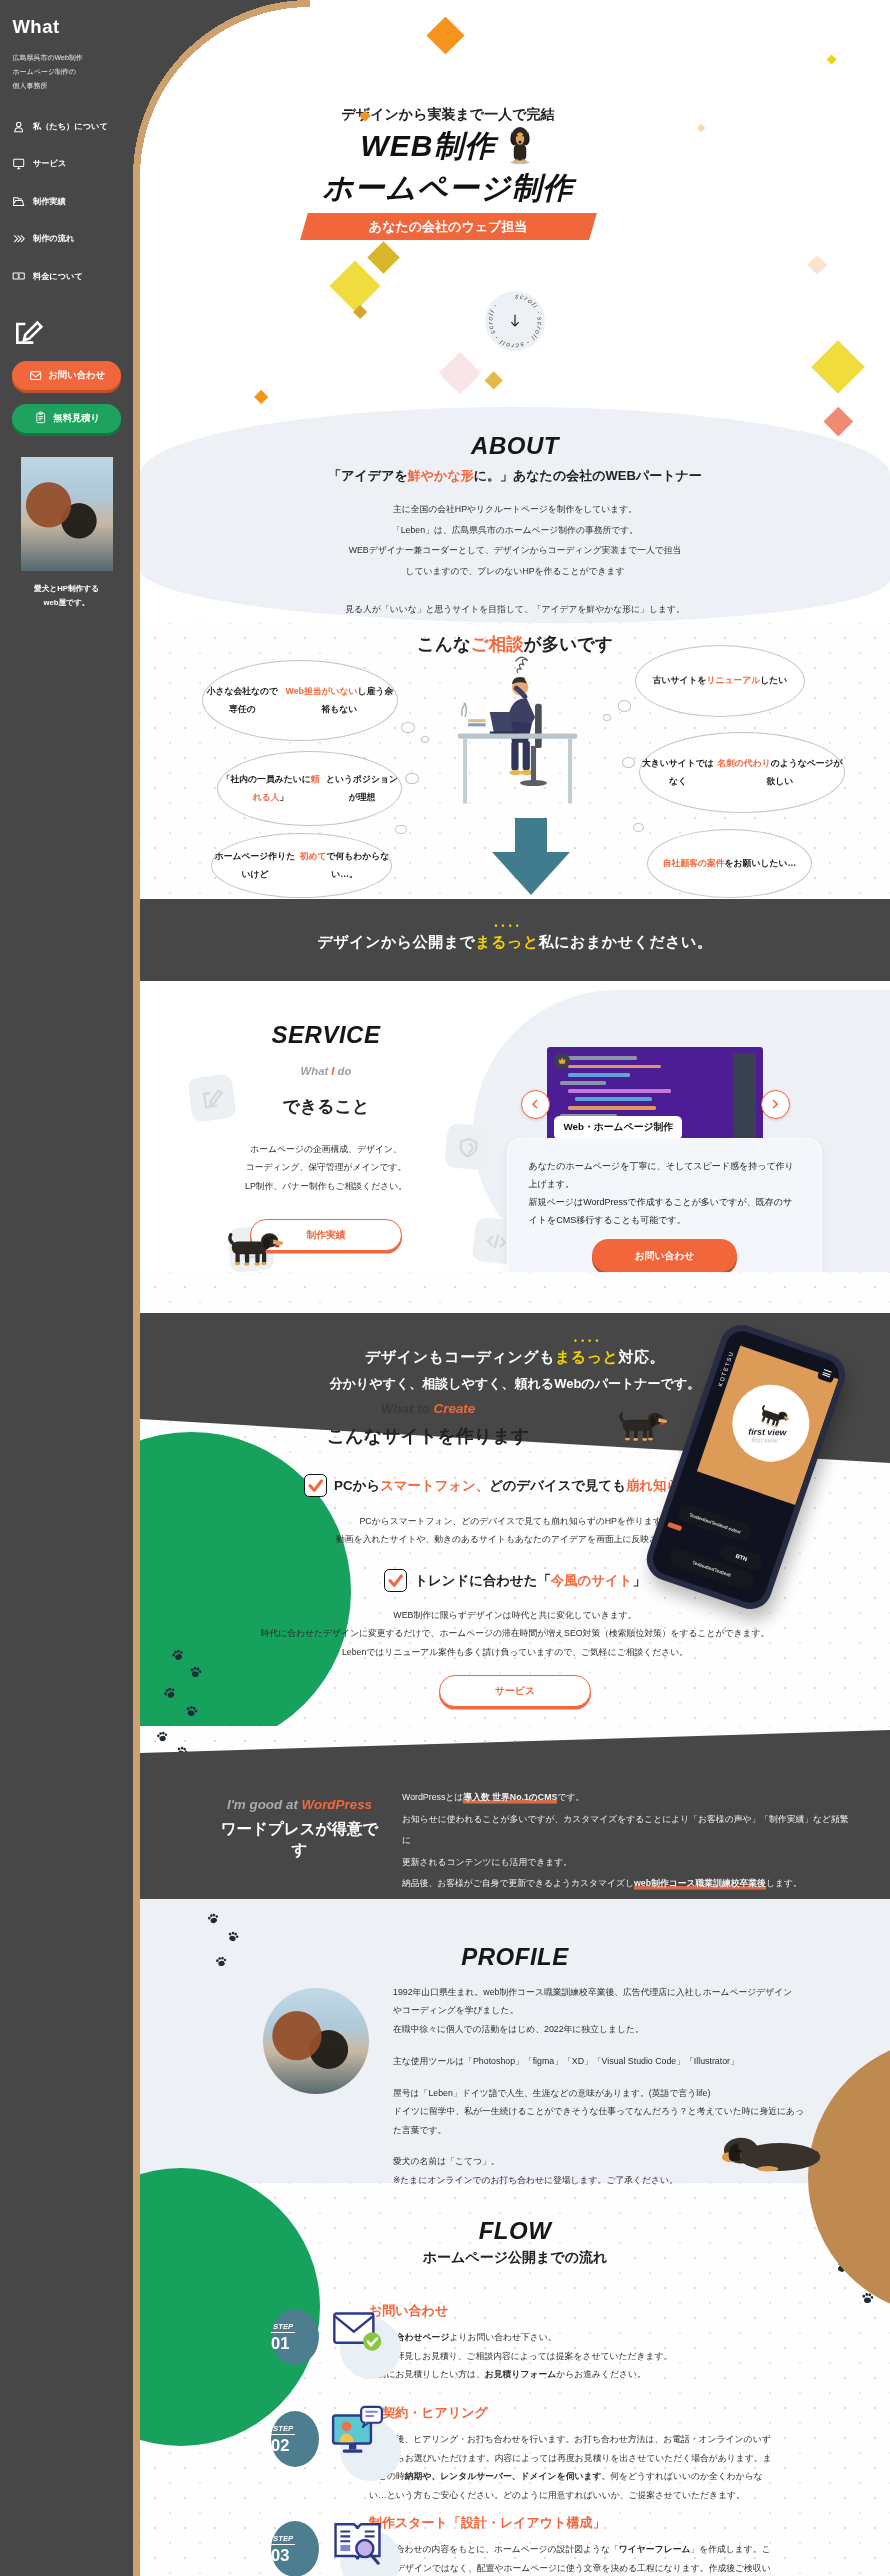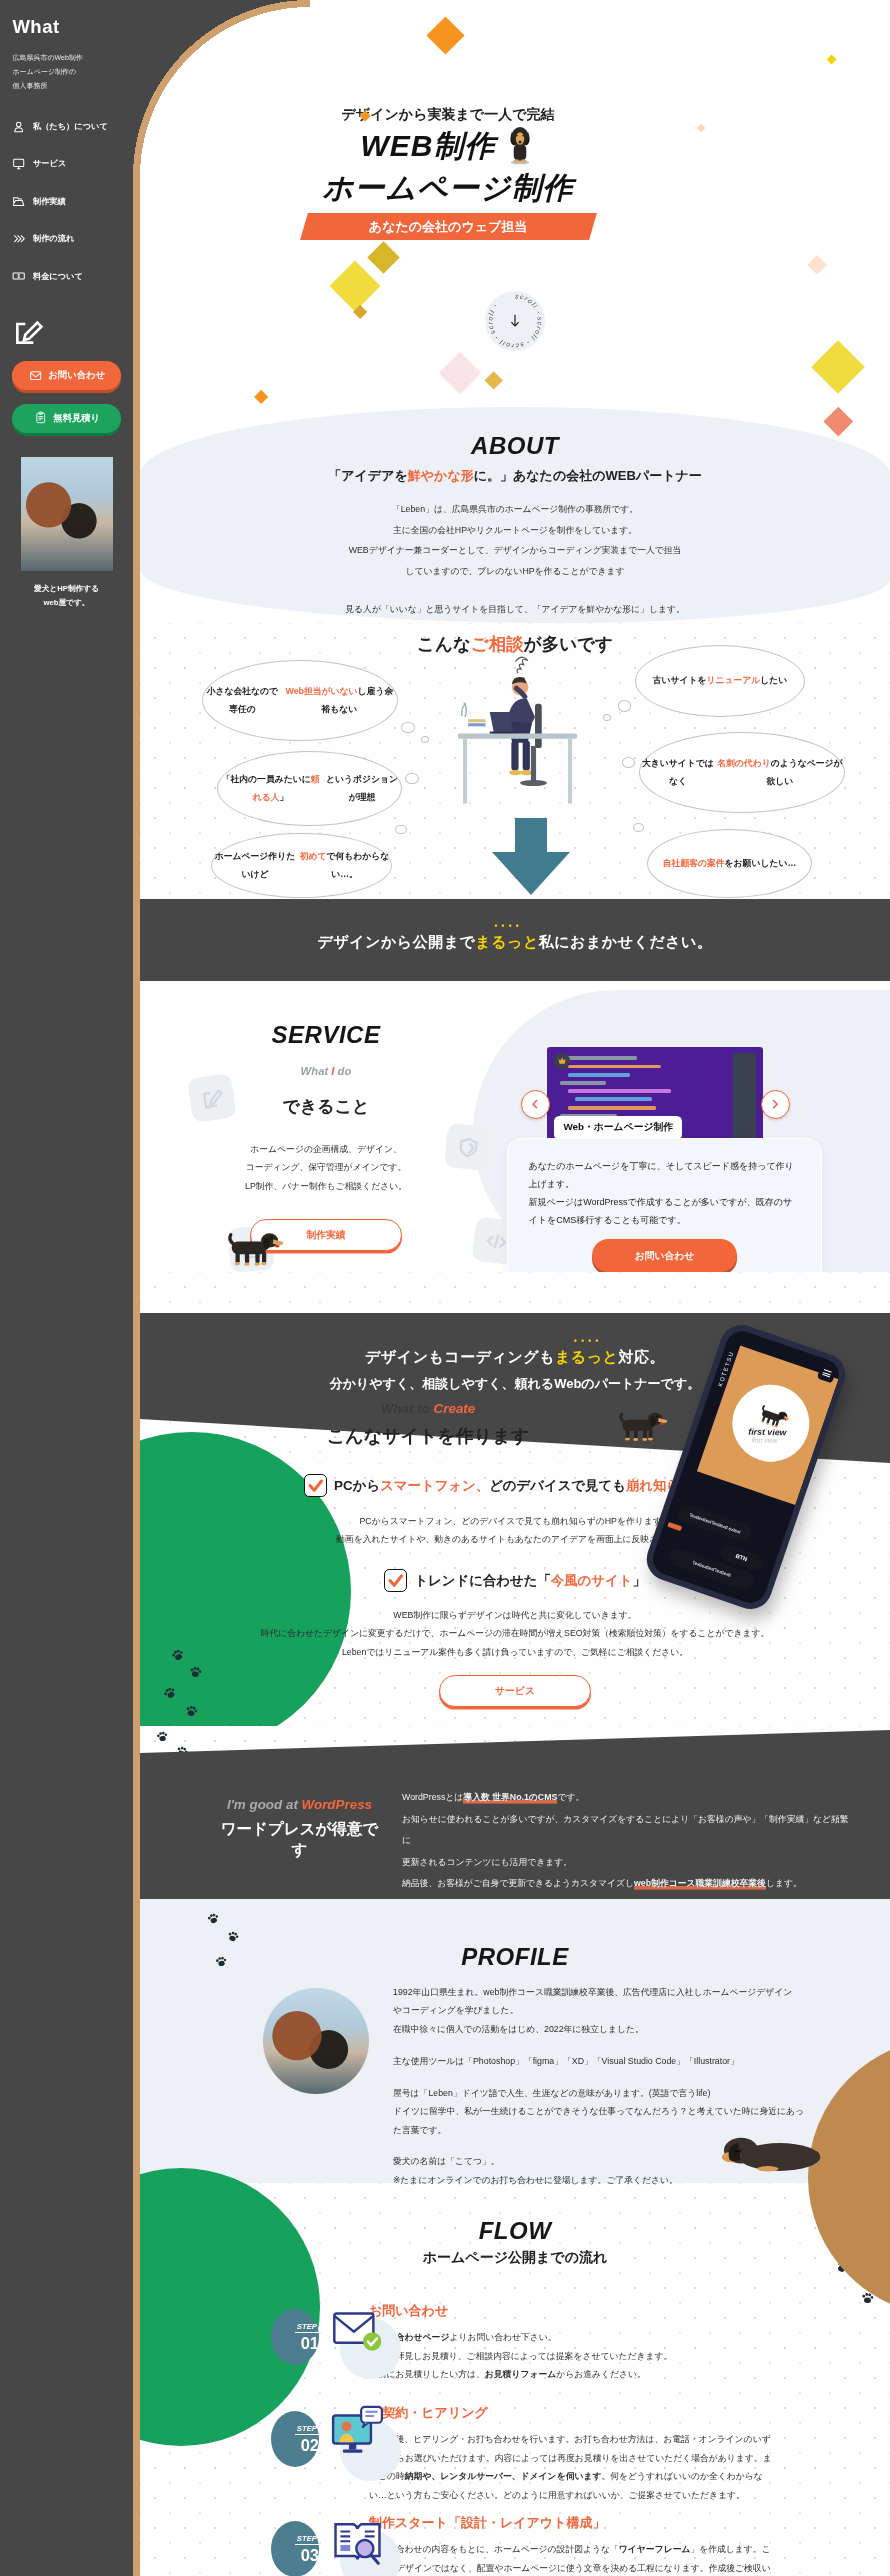--- a/index.html
+++ b/index.html
@@ -118,21 +118,21 @@
   .pf-photo{position:absolute;width:106px;height:106px;border-radius:50%;overflow:hidden;
      background:
        radial-gradient(circle at 32% 45%, rgba(148,79,43,.95) 0 26%, rgba(148,79,43,0) 27%),
        radial-gradient(circle at 62% 58%, rgba(30,26,22,.95) 0 21%, rgba(30,26,22,0) 22%),
        linear-gradient(180deg,#C2D8E6 0%,#B0CADA 36%,#C8B8A4 60%,#56696F 100%)}
   .blob-brown{position:absolute;background:#BE8A50;border-radius:50%}
 
   
   .step{position:absolute;left:131px;width:556px}
   .stepc{position:absolute;left:0;top:12.4px;width:48px;height:56px;background:#4C7E8F;border-radius:50%;color:#fff;
-     display:flex;flex-direction:column;align-items:flex-end;justify-content:center}
+     display:flex;flex-direction:column;align-items:flex-start;justify-content:center}
   .stepc .sl{font-size:7.7px;font-style:italic;font-weight:bold;border-bottom:1px solid #fff;padding:0 2.1px 1px}
   .stepc .sn{font-size:16.5px;font-weight:800;margin-top:1px}
   .sico{position:absolute;left:53px;top:0;width:77px;height:82px}
   .sico .halo{position:absolute;right:0;bottom:0;width:61px;height:61px;border-radius:50%;background:#E8EFF5}
   .sico svg{position:absolute;left:3.1px;top:3.1px;width:61px;height:61px}
   .stxt{margin-left:98px;padding-top:5.2px}
   .stitle{font-size:13px;font-weight:800;color:#F2663C}
   .sbody{margin-top:8.2px;font-size:8.8px;line-height:2.1;color:#2C2C2C}
 </style>
 </head>
@@ -320,22 +320,22 @@
         </svg>
       </div>
     </section>
 
     <section class="sec gray s-about" style="height:216px">
       <div class="abs ctr lat about-h" style="left:0;top:25px;width:100%">ABOUT</div>
       <div class="abs ctr about-catch" style="left:0;top:60px;width:100%">
         <span>「アイデアを</span><span class="hl">鮮やかな形</span><span>に。」あなたの会社のWEBパートナー</span>
       </div>
       <div class="abs ctr about-body" style="left:66px;top:92px;width:618px">
+        <div>主に全国の会社HPやリクルートページを制作をしています。</div>
         <div>「Leben」は、広島県呉市のホームページ制作の事務所です。</div>
-        <div>主に全国の会社HPやリクルートページを制作をしています。</div>
         <div>WEBデザイナー兼コーダーとして、デザインからコーディング実装まで一人で担当</div>
         <div>していますので、ブレのないHPを作ることができます</div>
       </div>
       <div class="abs ctr about-body" style="left:66px;top:192px;width:618px">見る人が「いいな」と思うサイトを目指して、「アイデアを鮮やかな形に」します。</div>
     </section>
 
     <section class="sec dots-bg" style="height:276px">
       <div class="abs ctr" style="left:0;top:9.3px;width:100%;font-size:17.5px;font-weight:800">
         <span>こんな</span><span class="hl">ご相談</span><span>が多いです</span>
       </div>

